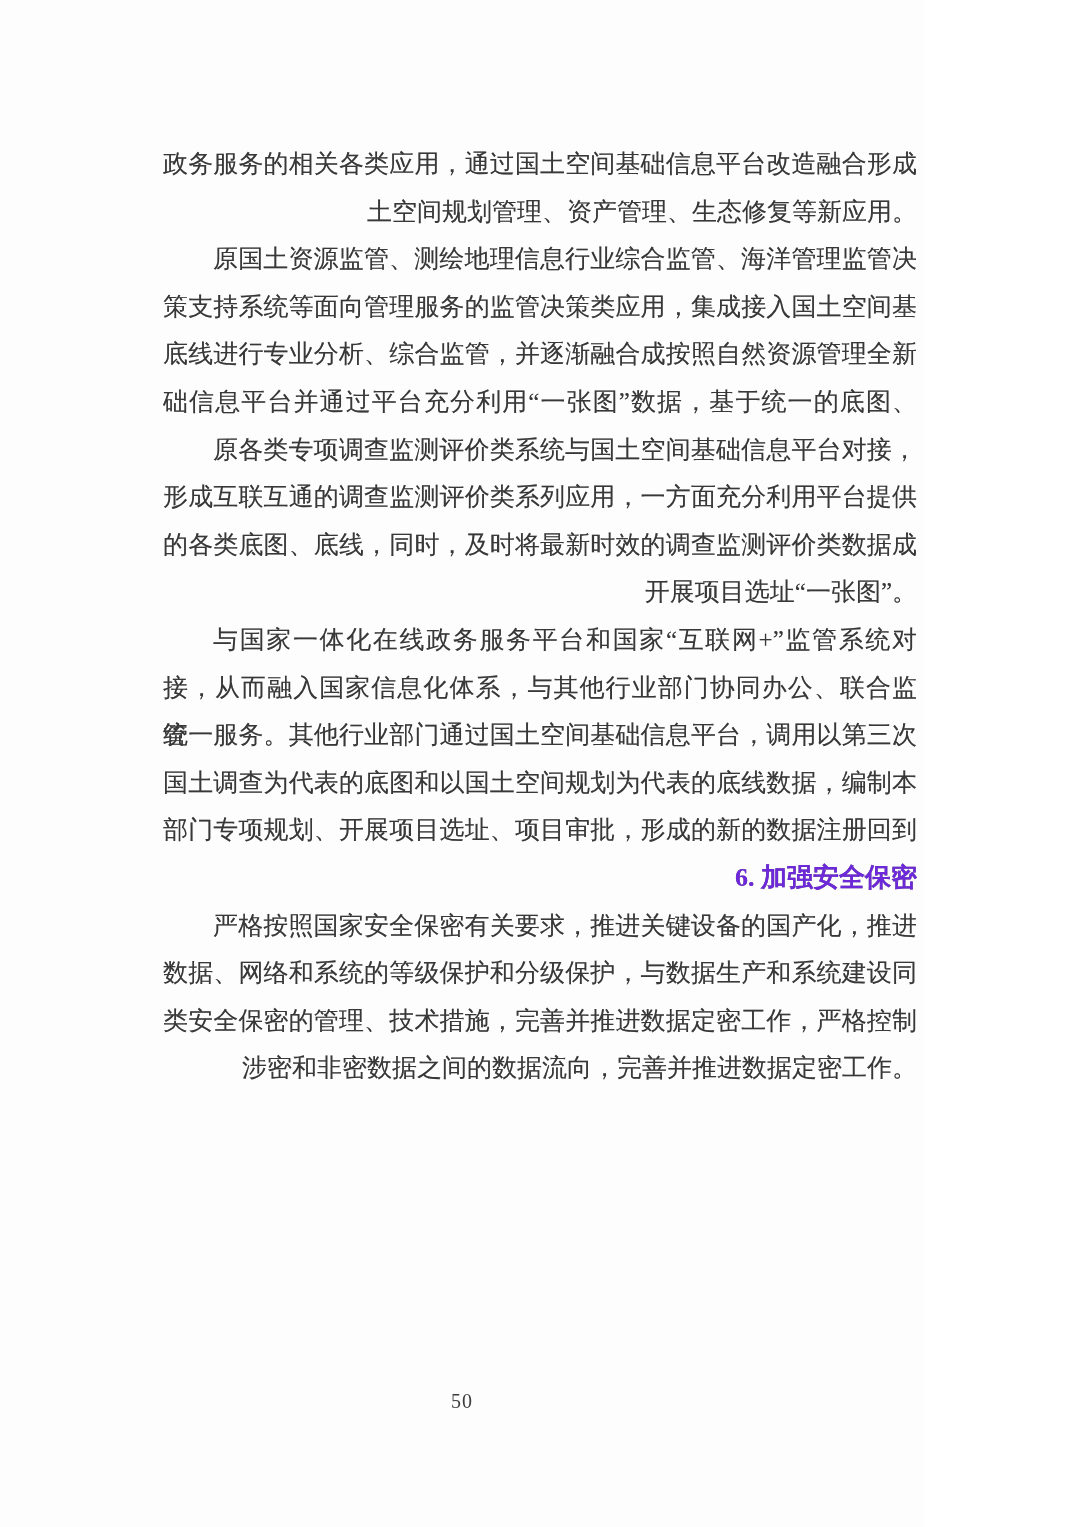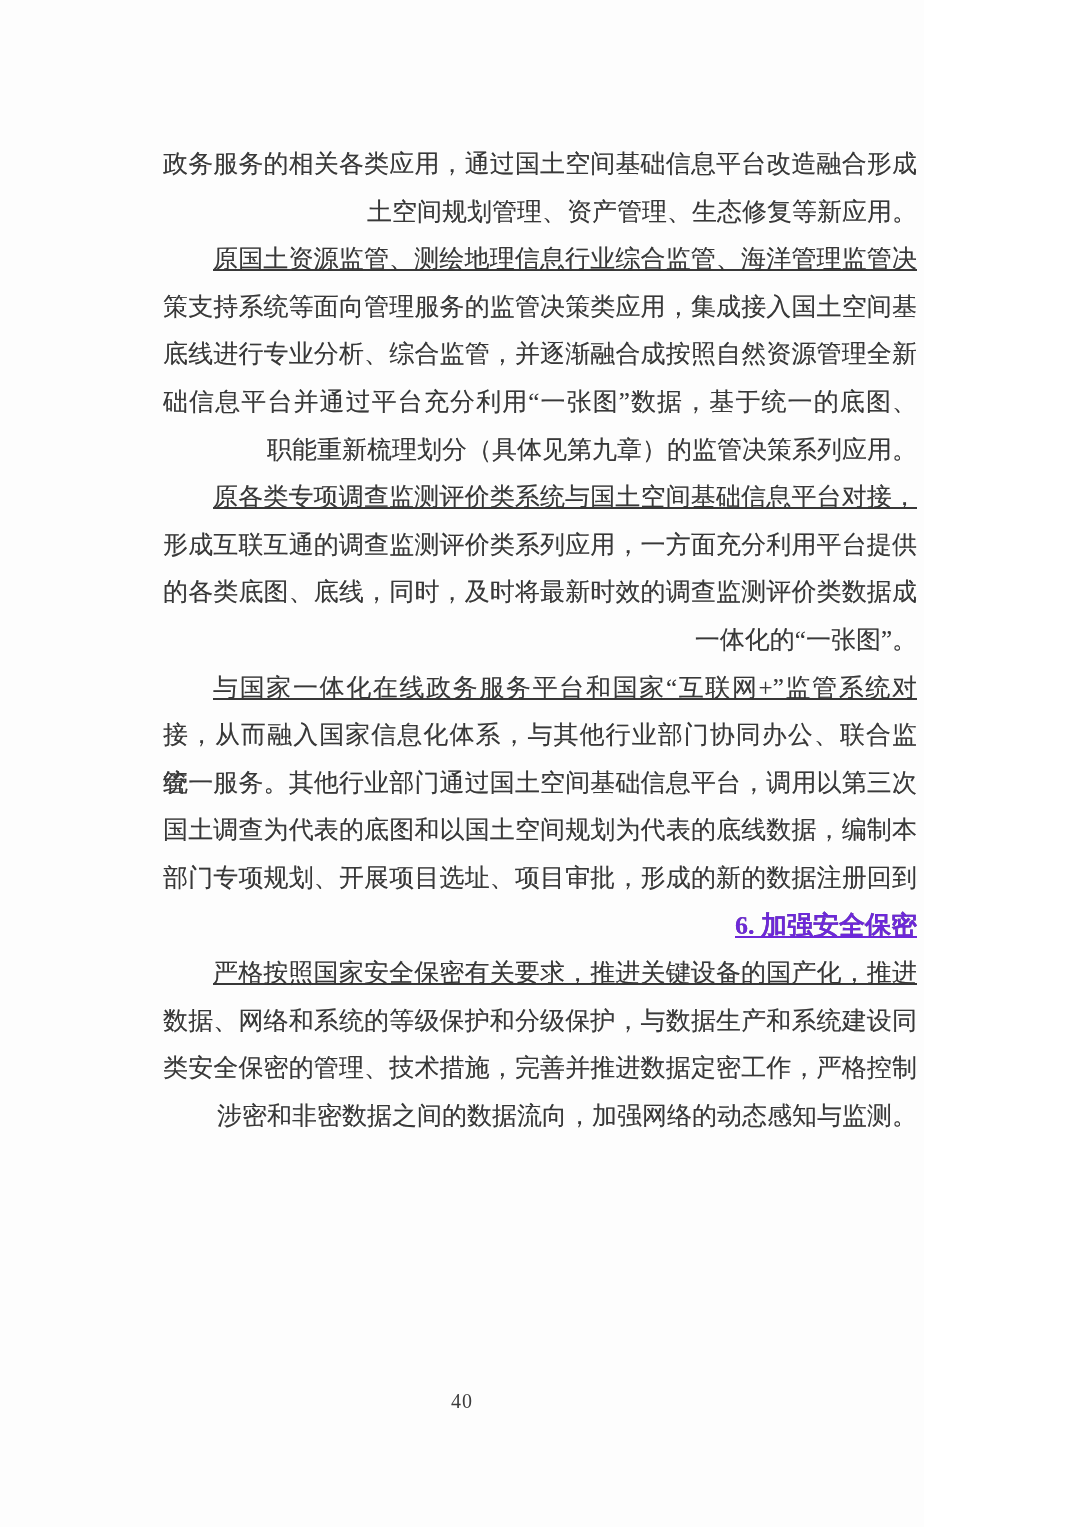--- a/index.html
+++ b/index.html
@@ -36,21 +36,20 @@
   .line--justify {
     text-align: justify;
     text-align-last: justify;
     text-justify: inter-character;
   }
   .line--last {
     text-align: right;
   }
   .line--indent {
     text-indent: 2em;
-    text-decoration: underline;
   }
   .para--heading .line {
     font-weight: 700;
     font-size: 26px;
     color: #6d28d9;
     text-shadow: 0 0 0.5px rgba(20,20,20,0.6);
   }
   .page-footer {
     position: absolute;
     left: 0;
@@ -71,41 +70,40 @@
   <main class="body-text" id="body-text">
       <div class="para para--body">
         <div class="line line--justify">政务服务的相关各类应用，通过国土空间基础信息平台改造融合形成</div>
         <div class="line line--last">土空间规划管理、资产管理、生态修复等新应用。</div>
       </div>
       <div class="para para--body">
         <div class="line line--justify line--indent">原国土资源监管、测绘地理信息行业综合监管、海洋管理监管决</div>
         <div class="line line--justify">策支持系统等面向管理服务的监管决策类应用，集成接入国土空间基</div>
         <div class="line line--justify">底线进行专业分析、综合监管，并逐渐融合成按照自然资源管理全新</div>
         <div class="line line--justify">础信息平台并通过平台充分利用“一张图”数据，基于统一的底图、</div>
-        <div class="line line--last">职能重新梳理划分（具体见第九章）的监管决策系列应用。</div>
       </div>
       <div class="para para--body">
         <div class="line line--justify line--indent">原各类专项调查监测评价类系统与国土空间基础信息平台对接，</div>
         <div class="line line--justify">形成互联互通的调查监测评价类系列应用，一方面充分利用平台提供</div>
         <div class="line line--justify">的各类底图、底线，同时，及时将最新时效的调查监测评价类数据成</div>
-        <div class="line line--last">一体化的“一张图”。</div>
+        <div class="line line--last">开展项目选址“一张图”。</div>
       </div>
       <div class="para para--body">
         <div class="line line--justify line--indent">与国家一体化在线政务服务平台和国家“互联网+”监管系统对</div>
         <div class="line line--justify">接，从而融入国家信息化体系，与其他行业部门协同办公、联合监管、</div>
         <div class="line line--justify">统一服务。其他行业部门通过国土空间基础信息平台，调用以第三次</div>
         <div class="line line--justify">国土调查为代表的底图和以国土空间规划为代表的底线数据，编制本</div>
         <div class="line line--justify">部门专项规划、开展项目选址、项目审批，形成的新的数据注册回到</div>
       </div>
       <div class="para para--heading">
         <div class="line line--last line--indent">6. 加强安全保密</div>
       </div>
       <div class="para para--body">
         <div class="line line--justify line--indent">严格按照国家安全保密有关要求，推进关键设备的国产化，推进</div>
         <div class="line line--justify">数据、网络和系统的等级保护和分级保护，与数据生产和系统建设同</div>
         <div class="line line--justify">类安全保密的管理、技术措施，完善并推进数据定密工作，严格控制</div>
-        <div class="line line--last">涉密和非密数据之间的数据流向，加强网络的动态感知与监测。</div>
+        <div class="line line--last">涉密和非密数据之间的数据流向，完善并推进数据定密工作。</div>
       </div>
     </main>
   <footer class="page-footer">
-    <span class="page-number">40</span>
+    <span class="page-number">50</span>
   </footer>
 </div>
 
 </body></html>

